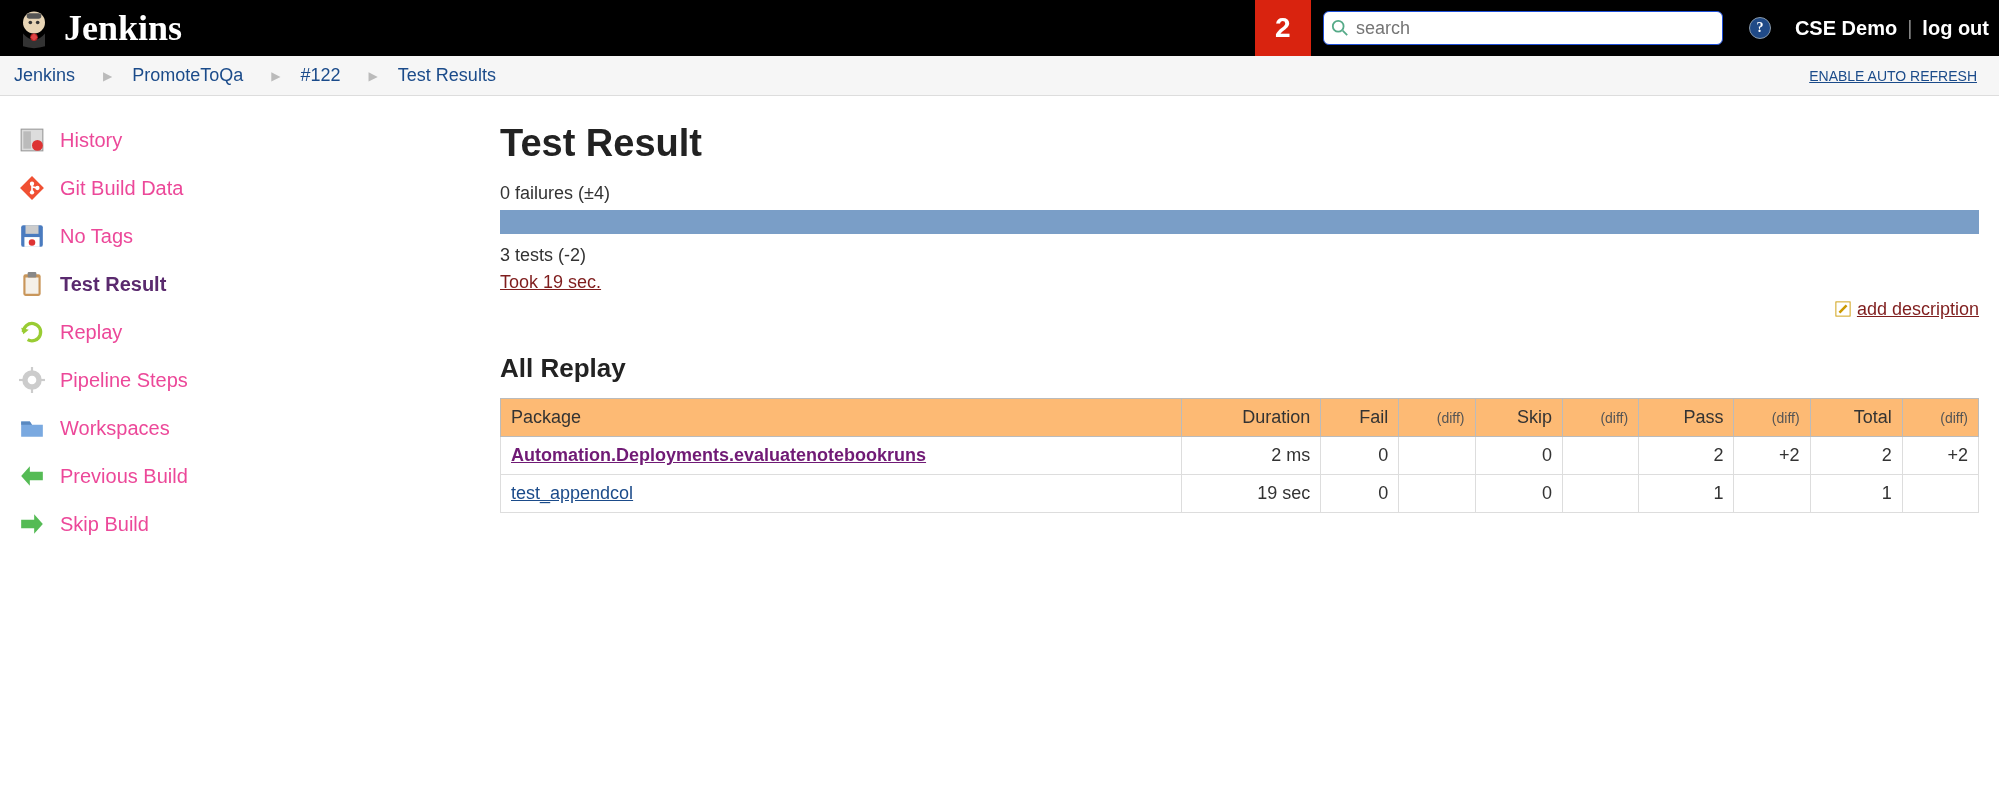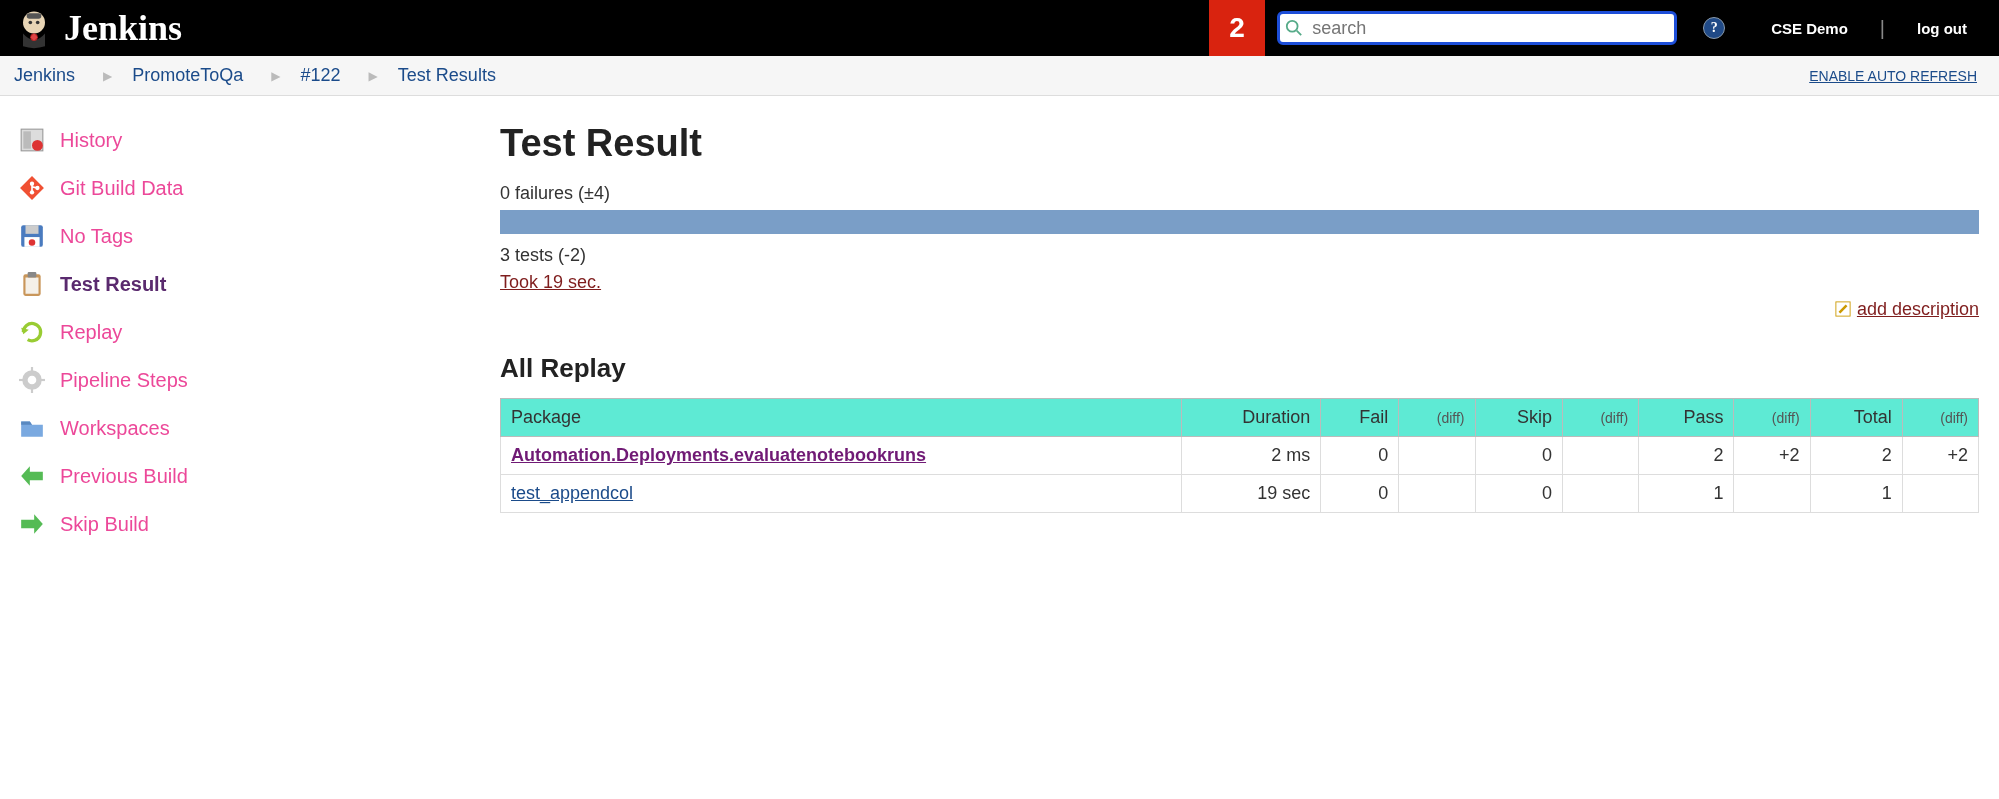--- a/index.html
+++ b/index.html
@@ -6,24 +6,24 @@
 body { font-family: Helvetica, Arial, sans-serif; font-size: 14px; color: #333; background: #fff; }
 
 
 .header { background: #000; height: 56px; display: flex; align-items: center; color: #fff; }
 .logo-area { display: flex; align-items: center; padding: 0 10px; }
 .logo-img { width: 48px; height: 48px; margin-right: 6px; display:flex; align-items:center; justify-content:center; }
 .logo-text { font-size: 36px; font-weight: bold; font-family: Georgia, serif; }
 .header-spacer { flex: 1; }
 .notif-badge { background: #d9230f; color: #fff; font-size: 28px; font-weight: bold; width: 56px; height: 56px; display: flex; align-items: center; justify-content: center; }
 .search-wrap { margin: 0 12px; position: relative; }
-.search-input { width: 400px; height: 34px; border-radius: 6px; border: 3px solid #1d4ed8; padding: 4px 8px 4px 32px; font-size: 18px; background: #fff; color: #888; }
+.search-input { width: 400px; height: 34px; border-radius: 6px; border: 1px solid #1d4ed8; padding: 4px 8px 4px 32px; font-size: 18px; background: #fff; color: #888; }
 .search-icon { position: absolute; left: 8px; top: 50%; transform: translateY(-50%); width: 18px; height: 18px; }
 .help-icon { width: 22px; height: 22px; border-radius: 50%; background: #204a87; color: #fff; font-weight: bold; display:flex; align-items:center; justify-content:center; border:1px solid #89a; font-family: Georgia, serif; margin: 0 14px; }
-.user-link { color: #fff; font-weight: bold; font-size: 15px; margin: 0 32px; text-decoration: none; }
+.user-link { color: #fff; font-weight: bold; font-size: 20px; margin: 0 10px; text-decoration: none; }
 .sep { color: #888; font-size: 20px; }
 
 
 .breadcrumb-bar { background: #f6f6f6; border-bottom: 1px solid #ddd; height: 40px; display: flex; align-items: center; padding: 0 14px; font-size: 18px; }
 .breadcrumb-bar a { color: #1b4b8a; text-decoration: none; margin-right: 8px; }
 .breadcrumb-bar .bc-sep { color: #bbb; margin: 0 20px; font-size: 12px; }
 .breadcrumb-right { margin-left: auto; font-size: 14px; }
 .breadcrumb-right a { color: #1b4b8a; text-decoration: underline; }
 
 
@@ -38,21 +38,21 @@
 .fail-line { font-size: 18px; color: #333; margin-bottom: 6px; }
 .progress-bar { height: 24px; background: #7a9ec7; width: 100%; margin-bottom: 8px; }
 .meta-right { text-align: left; font-size: 18px; color: #333; line-height: 1.5; }
 .meta-right a { color: #7f1d1d; text-decoration: underline; }
 .meta-right .desc-row { display:flex; justify-content:flex-end; align-items:center; gap:4px; }
 .desc-icon { width:18px; height:18px; display:inline-flex; }
 
 h2 { font-size: 26px; font-weight: bold; margin: 30px 0 14px 0; color: #222; }
 
 table.tests { width: 100%; border-collapse: collapse; border: 1px solid #bbb; }
-table.tests th { background: #5eead4; border: 1px solid #bbb; padding: 8px 10px; font-weight: normal; font-size: 18px; text-align: left; }
+table.tests th { background: #fdba74; border: 1px solid #bbb; padding: 8px 10px; font-weight: normal; font-size: 18px; text-align: left; }
 table.tests th.num, table.tests td.num { text-align: right; }
 table.tests th.small { font-size: 14px; color: #555; }
 table.tests td { border-left: 1px solid #ddd; border-right: 1px solid #ddd; border-bottom: 1px solid #ddd; padding: 8px 10px; font-size: 18px; }
 table.tests td a { color: #1b4b8a; text-decoration: underline; }
 table.tests td a.visited { color: #5a2a6e; }
 table.tests tr.row1 a { color: #701a75; font-weight: bold; }
 
 </style>
 </head>
 <body>

